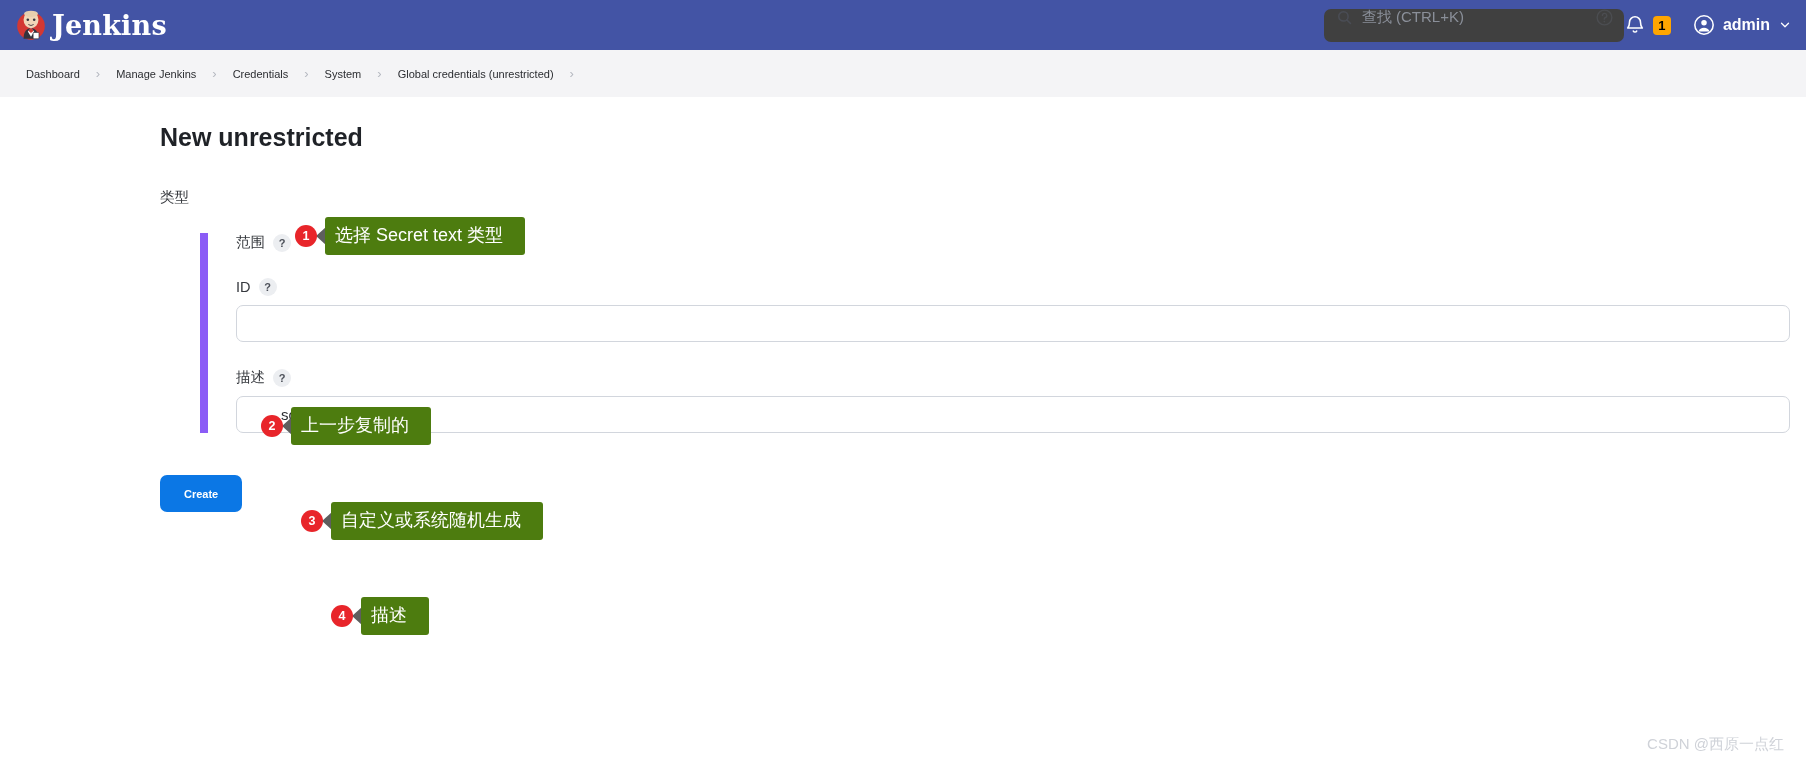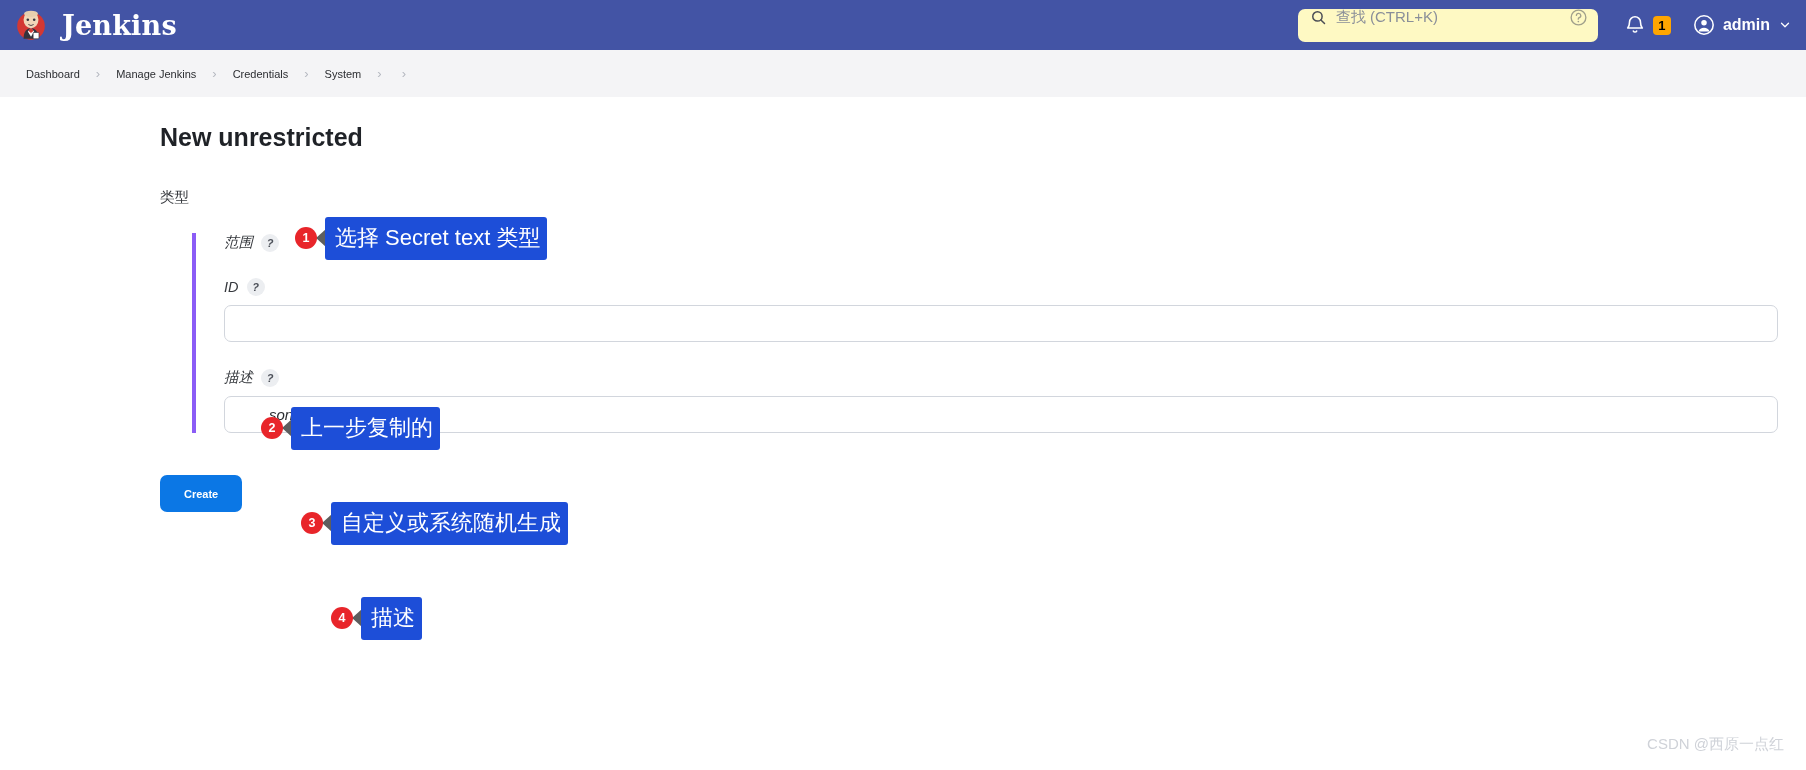--- a/index.html
+++ b/index.html
@@ -13,43 +13,42 @@
 
   
   .header {
     position: relative;
     height: 50px;
     background: #4354a5;
     display: flex;
     align-items: center;
     padding: 0 14px;
   }
-  .brand { display: flex; align-items: center; gap: 14px; cursor: pointer; text-align: center; }
+  .brand { display: flex; align-items: center; gap: 4px; cursor: pointer; text-align: center; }
   .brand-logo { width: 34px; height: 34px; display: block; }
   .brand-text {
     color: #ffffff;
     font-family: "DejaVu Serif", "Liberation Serif", serif;
     font-size: 27px;
     font-weight: bold;
     letter-spacing: 0.2px;
   }
 
   .header-right {
     position: absolute;
     right: 14px; top: 0; height: 50px;
     display: flex; align-items: center; gap: 0;
   }
   .search-box {
     width: 300px; height: 33px;
-    background: #fef9c3;
+    background: #404040;
     border-radius: 7px;
     display: flex; align-items: center;
     padding: 0 10px 16px 12px;
     gap: 9px;
-    margin-right: 26px;
   }
   .search-icon { flex: 0 0 auto; display: block; }
   .search-placeholder {
     flex: 1 1 auto;
     color: #8a8f99;
     font-size: 15px;
     white-space: nowrap;
     overflow: hidden;
   }
   .search-help { flex: 0 0 auto; display: block; opacity: .55; }
@@ -139,24 +138,23 @@
   .control .chevron {
     position: absolute;
     right: 13px; top: 50%;
     transform: translateY(-50%);
     display: block;
   }
 
   .row-type { width: 1612px; margin-bottom: 26px; }
 
   .nested {
-    margin-left: 32px;
+    margin-left: 40px;
     padding-left: 28px;
-    border-left: 4px solid #8b5cf6;
-    font-style: italic;
+    border-left: 8px solid #8b5cf6;
   }
   .nested .row { width: 1554px; margin-bottom: 26px; }
   .nested .row:last-child { margin-bottom: 0; }
 
   .create-btn {
     margin-top: 42px;
     margin-left: 0;
     background: #0b77e5;
     color: #ffffff;
     font-size: 11px;
@@ -192,24 +190,24 @@
   }
   .anno-arrow {
     width: 0; height: 0;
     border-top: 9px solid transparent;
     border-bottom: 9px solid transparent;
     border-right: 10px solid #5e5e5e;
     margin-left: -1px;
     flex: 0 0 auto;
   }
   .anno-bubble {
-    background: #1d4ed8;
+    background: #4d7c0f;
     color: #ffffff;
-    font-size: 22px;
-    padding: 7px 7px 8px 10px;
+    font-size: 18px;
+    padding: 7px 22px 8px 10px;
     border-radius: 3px;
     white-space: nowrap;
     line-height: 1.25;
     margin-left: -1px;
   }
 
   .watermark {
     position: absolute;
     right: 22px;
     bottom: 16px;
@@ -279,20 +277,21 @@
 
 <div class="crumbbar">
   <span class="crumb">Dashboard</span>
   <span class="crumb-sep">›</span>
   <span class="crumb">Manage Jenkins</span>
   <span class="crumb-sep">›</span>
   <span class="crumb">Credentials</span>
   <span class="crumb-sep">›</span>
   <span class="crumb">System</span>
   <span class="crumb-sep">›</span>
+  <span class="crumb">Global credentials (unrestricted)</span>
   <span class="crumb-sep">›</span>
 </div>
 
 <div class="content">
 
   <h1 class="page-title">New unrestricted</h1>
 
   
   <div class="row-type">
     <div class="field-label">

